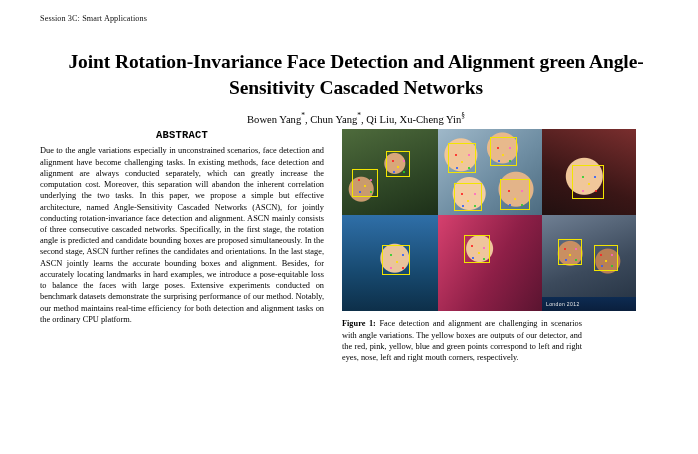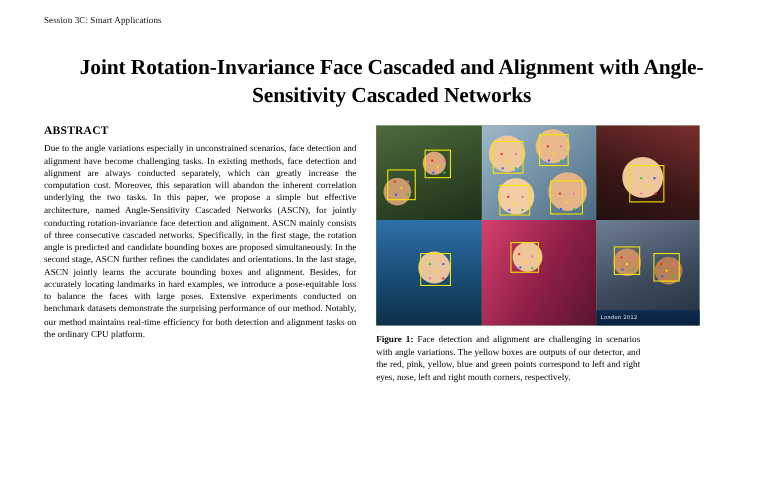--- a/index.html
+++ b/index.html
@@ -76,21 +76,22 @@
   }
   .col-right {
     width: 294px;
     flex: 0 0 294px;
   }
   .sec-head {
     font-size: 10.5px;
     font-weight: bold;
     letter-spacing: 0.2px;
     margin: 0 0 4px 0;
-    font-family: Liberation Serif, serif;
+    font-family: Liberation Mono, monospace;
+    text-align: center;
   }
   .abstract-body {
     font-size: 8.35px;
     line-height: 1.345;
     text-align: justify;
     hyphens: auto;
   }
 
   
   .figure {
@@ -150,22 +151,23 @@
 </style>
 </head>
 <body>
 
 <div class="page">
 
   <div class="runhead">
     <div class="left">Session 3C: Smart Applications</div>
   </div>
 
-  <div class="title">Joint Rotation-Invariance Face Cascaded and Alignment with Angle-Sensitivity Cascaded Networks</div>
-
+  <div class="title">Joint Rotation-Invariance Face Detection and Alignment green Angle-Sensitivity Cascaded Networks</div>
+
+  <div class="authors">Bowen Yang<sup>*</sup>, Chun Yang<sup>*</sup>, Qi Liu, Xu-Cheng Yin<sup>§</sup></div>
 
   <div class="columns">
 
     <div class="col-left">
       <div class="sec-head">ABSTRACT</div>
       <div class="abstract-body">Due to the angle variations especially in unconstrained scenarios, face detection and alignment have become challenging tasks. In existing methods, face detection and alignment are always conducted separately, which can greatly increase the computation cost. Moreover, this separation will abandon the inherent correlation underlying the two tasks. In this paper, we propose a simple but effective architecture, named Angle-Sensitivity Cascaded Networks (ASCN), for jointly conducting rotation-invariance face detection and alignment. ASCN mainly consists of three consecutive cascaded networks. Specifically, in the first stage, the rotation angle is predicted and candidate bounding boxes are proposed simultaneously. In the second stage, ASCN further refines the candidates and orientations. In the last stage, ASCN jointly learns the accurate bounding boxes and alignment. Besides, for accurately locating landmarks in hard examples, we introduce a pose-equitable loss to balance the faces with large poses. Extensive experiments conducted on benchmark datasets demonstrate the surprising performance of our method. Notably, our method maintains real-time efficiency for both detection and alignment tasks on the ordinary CPU platform.</div>
     </div>
 
     <div class="col-right">
       <div class="figure">

